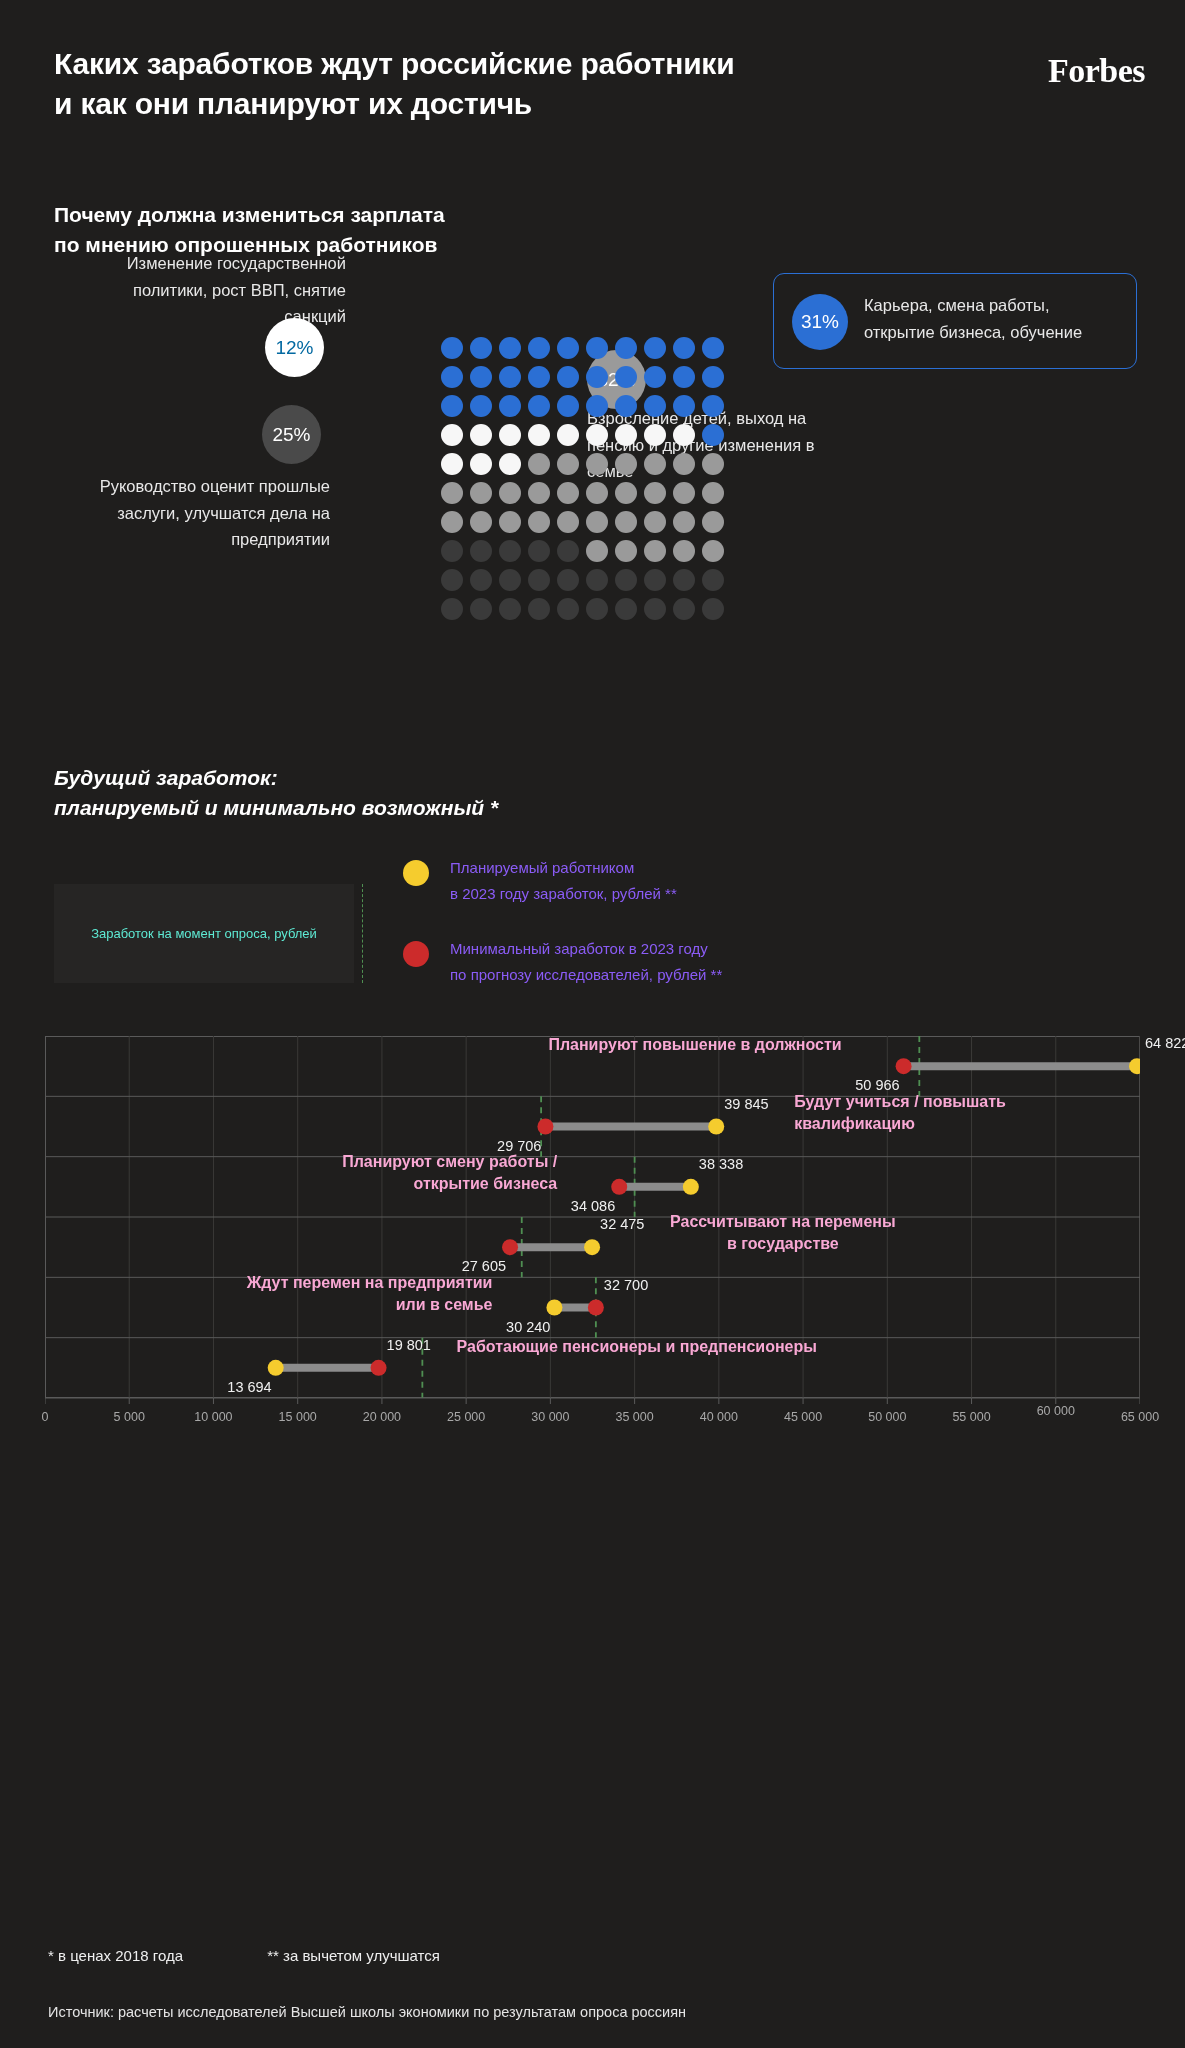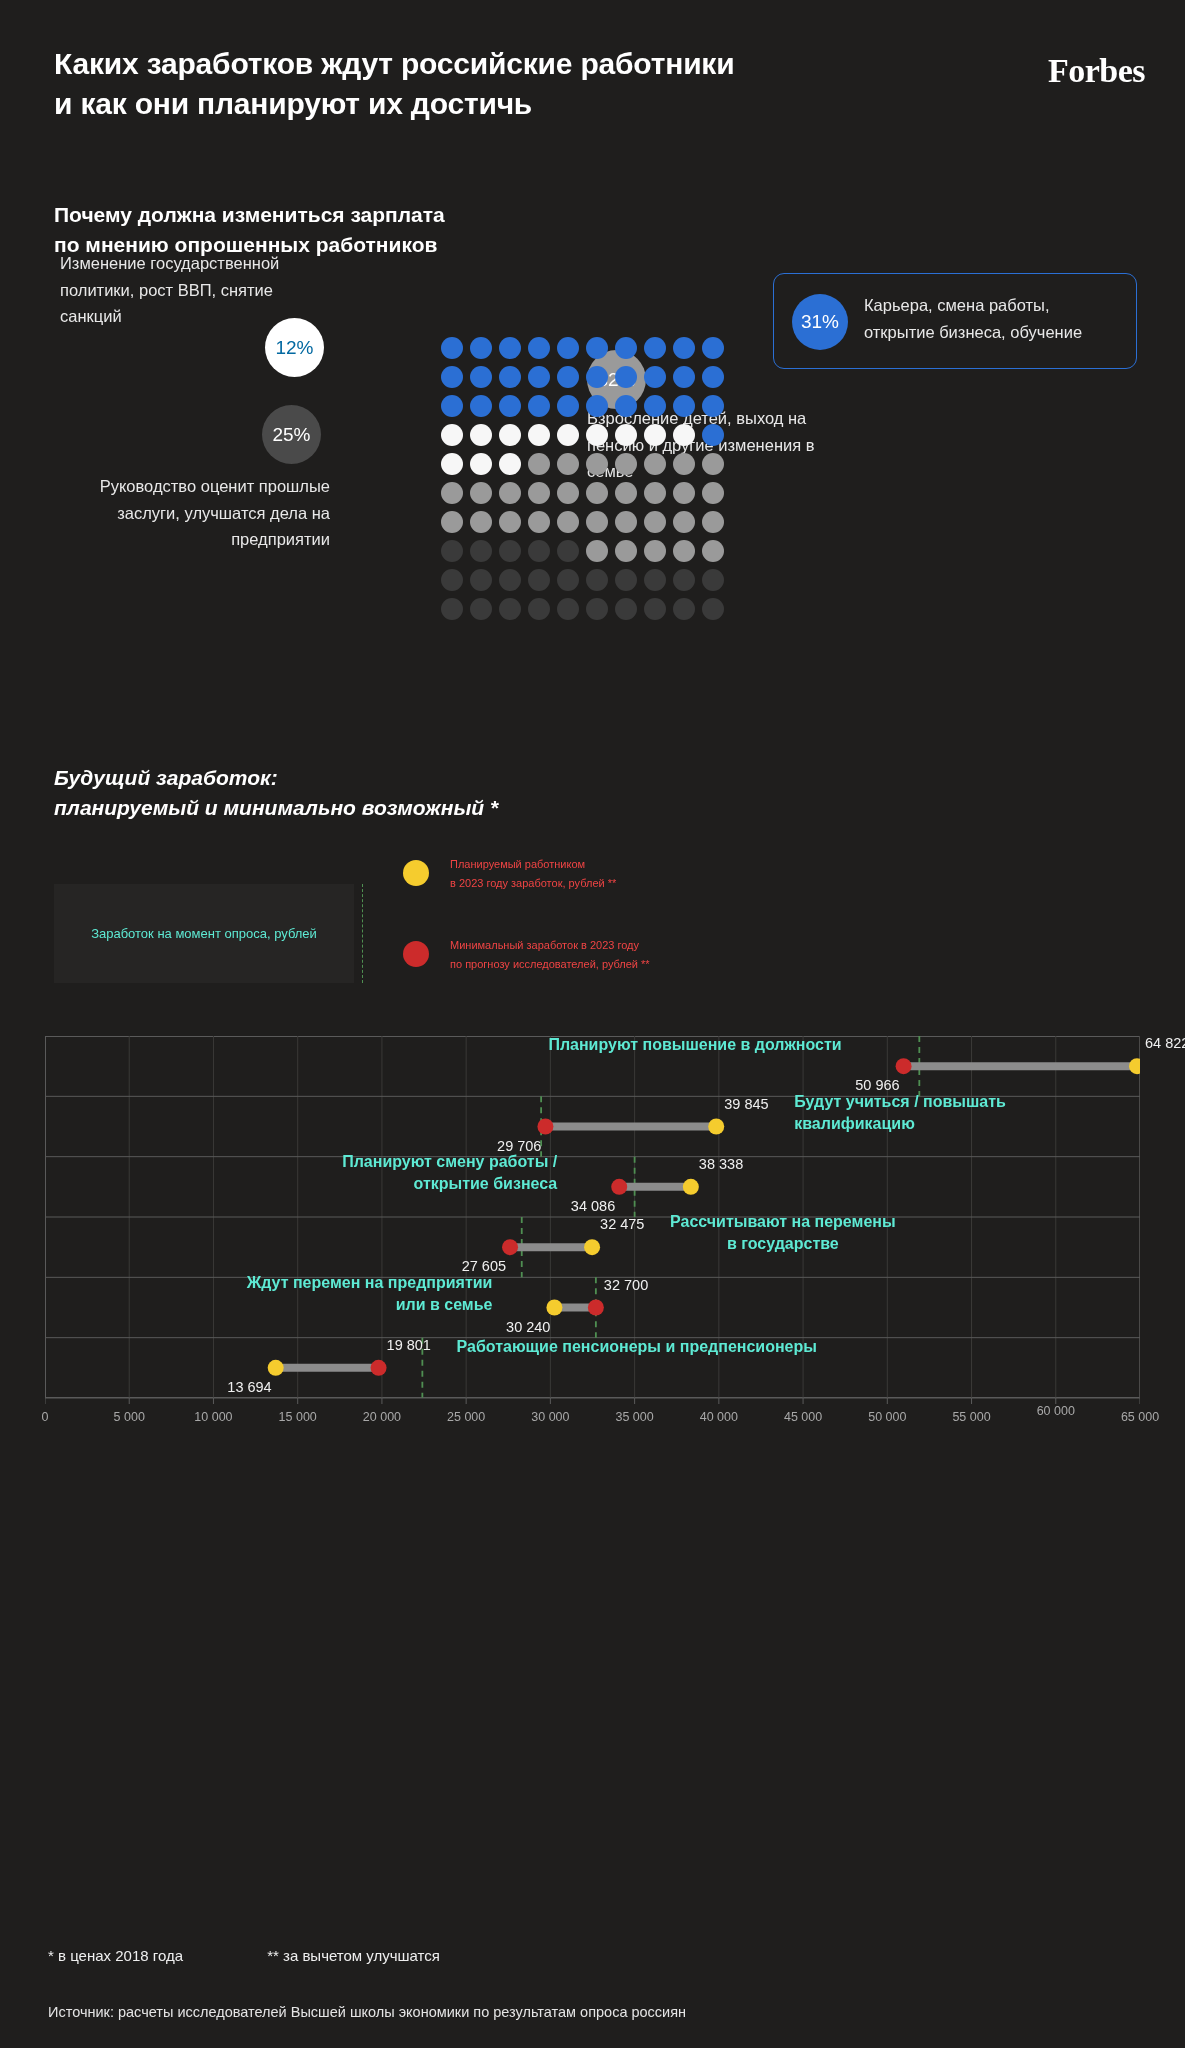--- a/index.html
+++ b/index.html
@@ -107,23 +107,23 @@
   }
 
   .lbl {
     position: absolute;
     font-size: 16.5px;
     line-height: 1.62;
     color: #e8e8e8;
     font-weight: 400;
   }
   .lbl-gov {
-    left: 60px; top: 250px;
+    left: 76px; top: 250px;
     width: 270px;
-    text-align: left;
+    text-align: right;
   }
   .lbl-boss {
     left: 50px; top: 473px;
     width: 280px;
     text-align: right;
   }
   .lbl-family {
     left: 587px; top: 405px;
     width: 260px;
     text-align: left;
@@ -179,23 +179,23 @@
     align-items: flex-start;
   }
   .legend-item .swatch {
     width: 26px; height: 26px;
     border-radius: 50%;
     flex: 0 0 26px;
     margin-top: 5px;
   }
   .legend-item .ltext {
     margin-left: 21px;
-    font-size: 11px;
+    font-size: 15px;
     line-height: 1.72;
-    color: #ef4444;
+    color: #8b5cf6;
   }
   .legend-plan { left: 403px; top: 855px; }
   .legend-min  { left: 403px; top: 936px; }
 
   
   .chart {
     position: absolute;
     left: 45px; top: 1036px;
     width: 1095px; height: 362px;
   }
@@ -215,21 +215,21 @@
     color: #a8a8a8;
     transform: translateX(-50%);
     white-space: nowrap;
   }
 
   .row-title {
     position: absolute;
     font-size: 16px;
     font-weight: 700;
     line-height: 1.38;
-    color: #5eead4;
+    color: #f9a8d4;
     white-space: pre-line;
   }
   .val-label {
     position: absolute;
     font-size: 14.5px;
     color: #f0f0f0;
     white-space: nowrap;
   }
 
   

